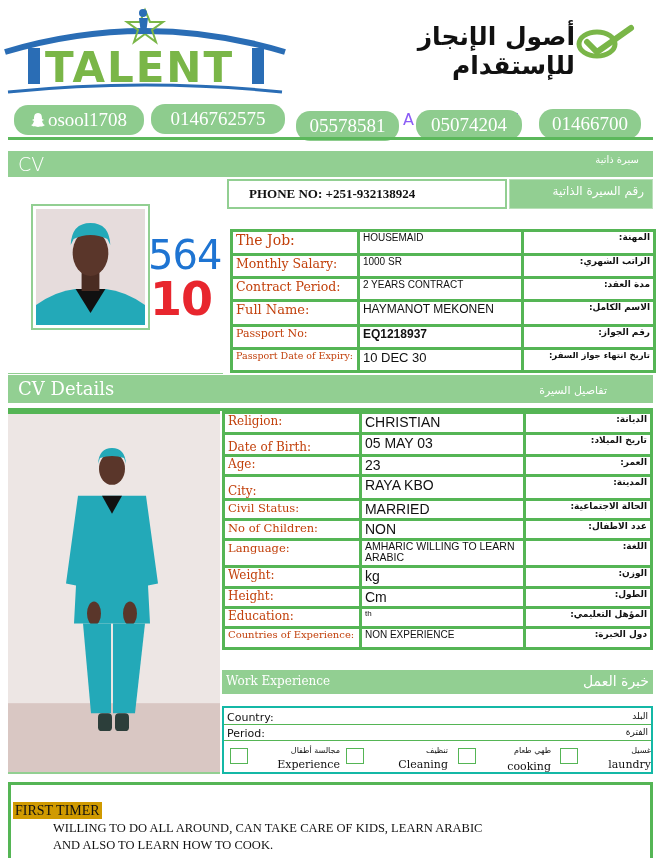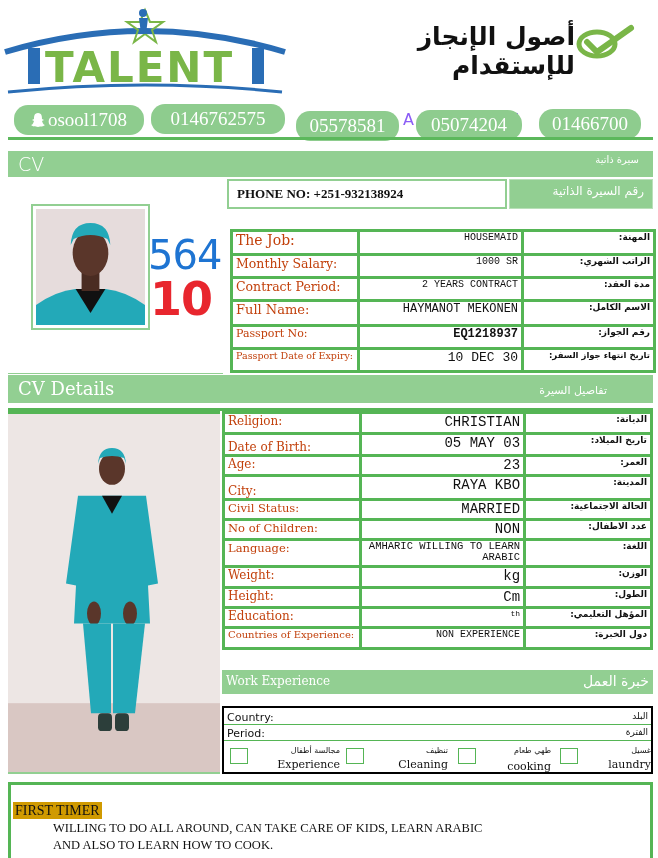--- a/index.html
+++ b/index.html
@@ -15,43 +15,43 @@
   
   .pill { background: #8ecc8e; color: #fff; border-radius: 14px; font-family: "Liberation Serif", serif; font-size: 19px; height: 30px; line-height: 30px; text-align: center; }
   .pill .snap { display: inline-block; width: 14px; height: 16px; vertical-align: -2px; margin-right: 3px; }
   .hdr-rule { left: 8px; top: 137px; width: 645px; height: 3px; background: #5cb85c; }
 
   
   .bar { background: #92cf92; color: #fff; }
   .bar .en { position: absolute; left: 10px; font-family: "DejaVu Sans", sans-serif; }
   .bar .ar { position: absolute; right: 14px; font-family: "DejaVu Sans", sans-serif; direction: rtl; }
 
-  .phone-box { left: 227px; top: 179px; width: 280px; height: 30px; border: 2px solid #92cf92; background: #fff; font-family: "Liberation Serif", serif; font-weight: bold; font-size: 13px; line-height: 26px; padding-left: 8px; }
+  .phone-box { left: 227px; top: 179px; width: 280px; height: 30px; border: 2px solid #92cf92; background: #fff; font-family: "Liberation Serif", serif; font-weight: bold; font-size: 13px; line-height: 26px; padding-left: 20px; }
   .phone-ar { left: 509px; top: 179px; width: 144px; height: 30px; background: #92cf92; border: 1px solid #b9e0b9; color: #fff; font-family: "DejaVu Sans", sans-serif; font-size: 12px; direction: rtl; text-align: right; padding: 4px 8px 0 0; }
 
   .portrait { left: 31px; top: 204px; width: 119px; height: 126px; border: 2px solid #92cf92; padding: 3px; background: #fff; }
   .portrait svg, .fullbody svg { display: block; width: 100%; height: 100%; }
   .num-blue { left: 148px; top: 232px; font-family: "DejaVu Sans", sans-serif; font-size: 40px; color: #1e74d2; letter-spacing: -1px; }
   .num-red { left: 150px; top: 272px; font-family: "DejaVu Sans", sans-serif; font-weight: bold; font-size: 46px; color: #e8262e; letter-spacing: -1px; }
   .left-rule { left: 8px; top: 373px; width: 215px; height: 1px; background: #92cf92; }
 
   
   table.grid { border-collapse: collapse; position: absolute; background: #fff; }
   table.grid td { border: 3px solid #55b555; padding: 0 3px; vertical-align: top; overflow: hidden; white-space: nowrap; }
   td.lbl { font-family: "DejaVu Serif", serif; font-size: 12px; color: #c2410c; vertical-align: middle; }
-  td.val { font-family: Liberation Mono, monospace; font-size: 13px; color: #111; text-align: right; }
+  td.val { font-family: Liberation Sans, sans-serif; font-size: 13px; color: #111; }
   td.val.small { font-size: 10px; }
   td.val.bold { font-weight: bold; }
   td.ar { font-family: "DejaVu Sans", sans-serif; font-weight: bold; font-size: 9px; direction: rtl; text-align: right; vertical-align: bottom; padding-bottom: 1px; }
 
   .fullbody { left: 8px; top: 411px; width: 212px; height: 362px; border-top: 3px solid #55b555; }
   .fullbody-bottom { left: 8px; top: 772px; width: 212px; height: 2px; background: #92cf92; }
 
   .we-bar { left: 222px; top: 670px; width: 431px; height: 24px; }
-  .we-box { left: 222px; top: 706px; width: 431px; height: 68px; border: 2px solid #000000; background: #fff; }
+  .we-box { left: 222px; top: 706px; width: 431px; height: 68px; border: 2px solid #14b8a6; background: #fff; }
   .we-row { position: absolute; left: 0; right: 0; height: 15px; border-bottom: 1.5px solid #55b555; font-family: "DejaVu Sans", sans-serif; font-size: 11px; }
   .we-row .l { position: absolute; left: 3px; top: 1px; }
   .we-row .r { position: absolute; right: 3px; top: 1px; font-size: 9px; direction: rtl; }
   .skill { position: absolute; top: 36px; height: 30px; }
   .skill .cb { position: absolute; top: 4px; width: 18px; height: 16px; border: 1px solid #55b555; background: #fff; }
   .skill .ar { position: absolute; top: 2px; font-family: "DejaVu Sans", sans-serif; font-size: 8px; direction: rtl; text-align: right; }
   .skill .en { position: absolute; top: 14px; font-family: "DejaVu Serif", serif; font-size: 11px; text-align: right; }
 
   .remarks { left: 8px; top: 782px; width: 645px; height: 76px; border: 3px solid #55b555; border-bottom: none; background: #fff; }
   .remarks .tag { position: absolute; left: 2px; top: 17px; background: #d09a00; color: #111; font-family: "Liberation Serif", serif; font-size: 14px; padding: 0 2px; line-height: 17px; }

